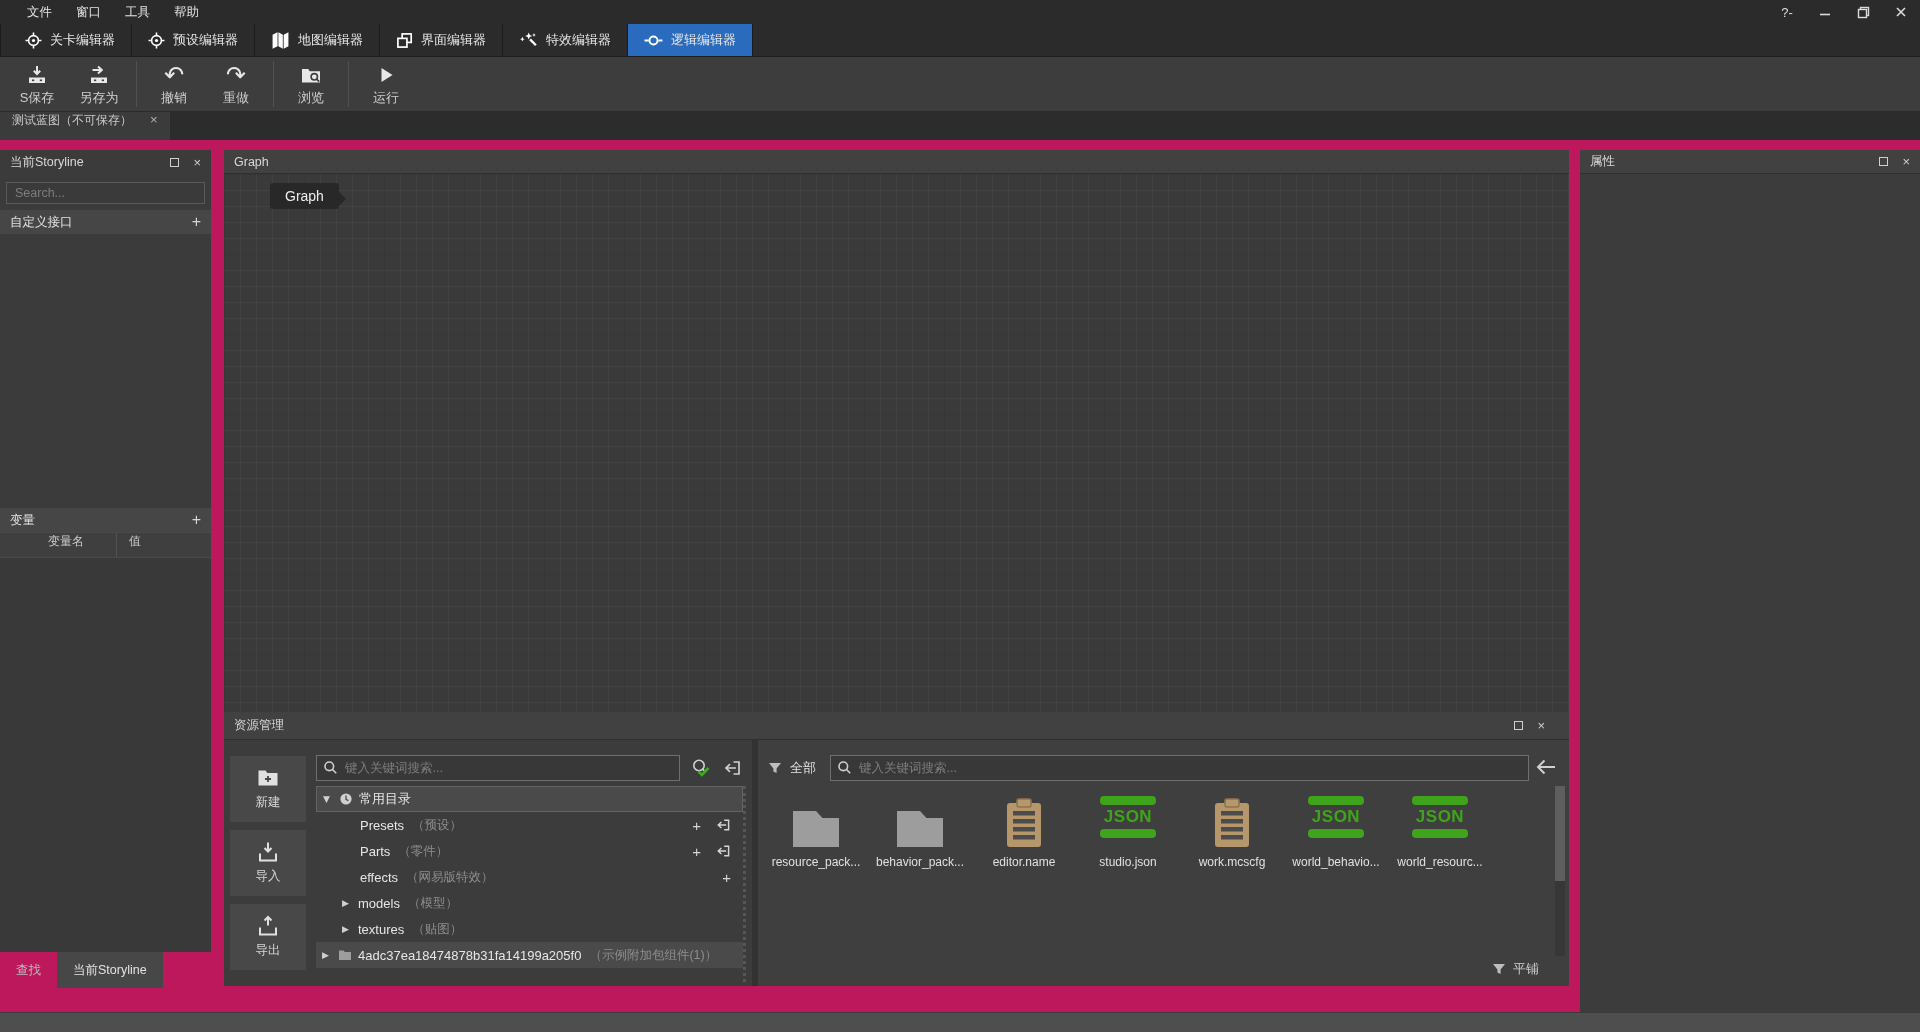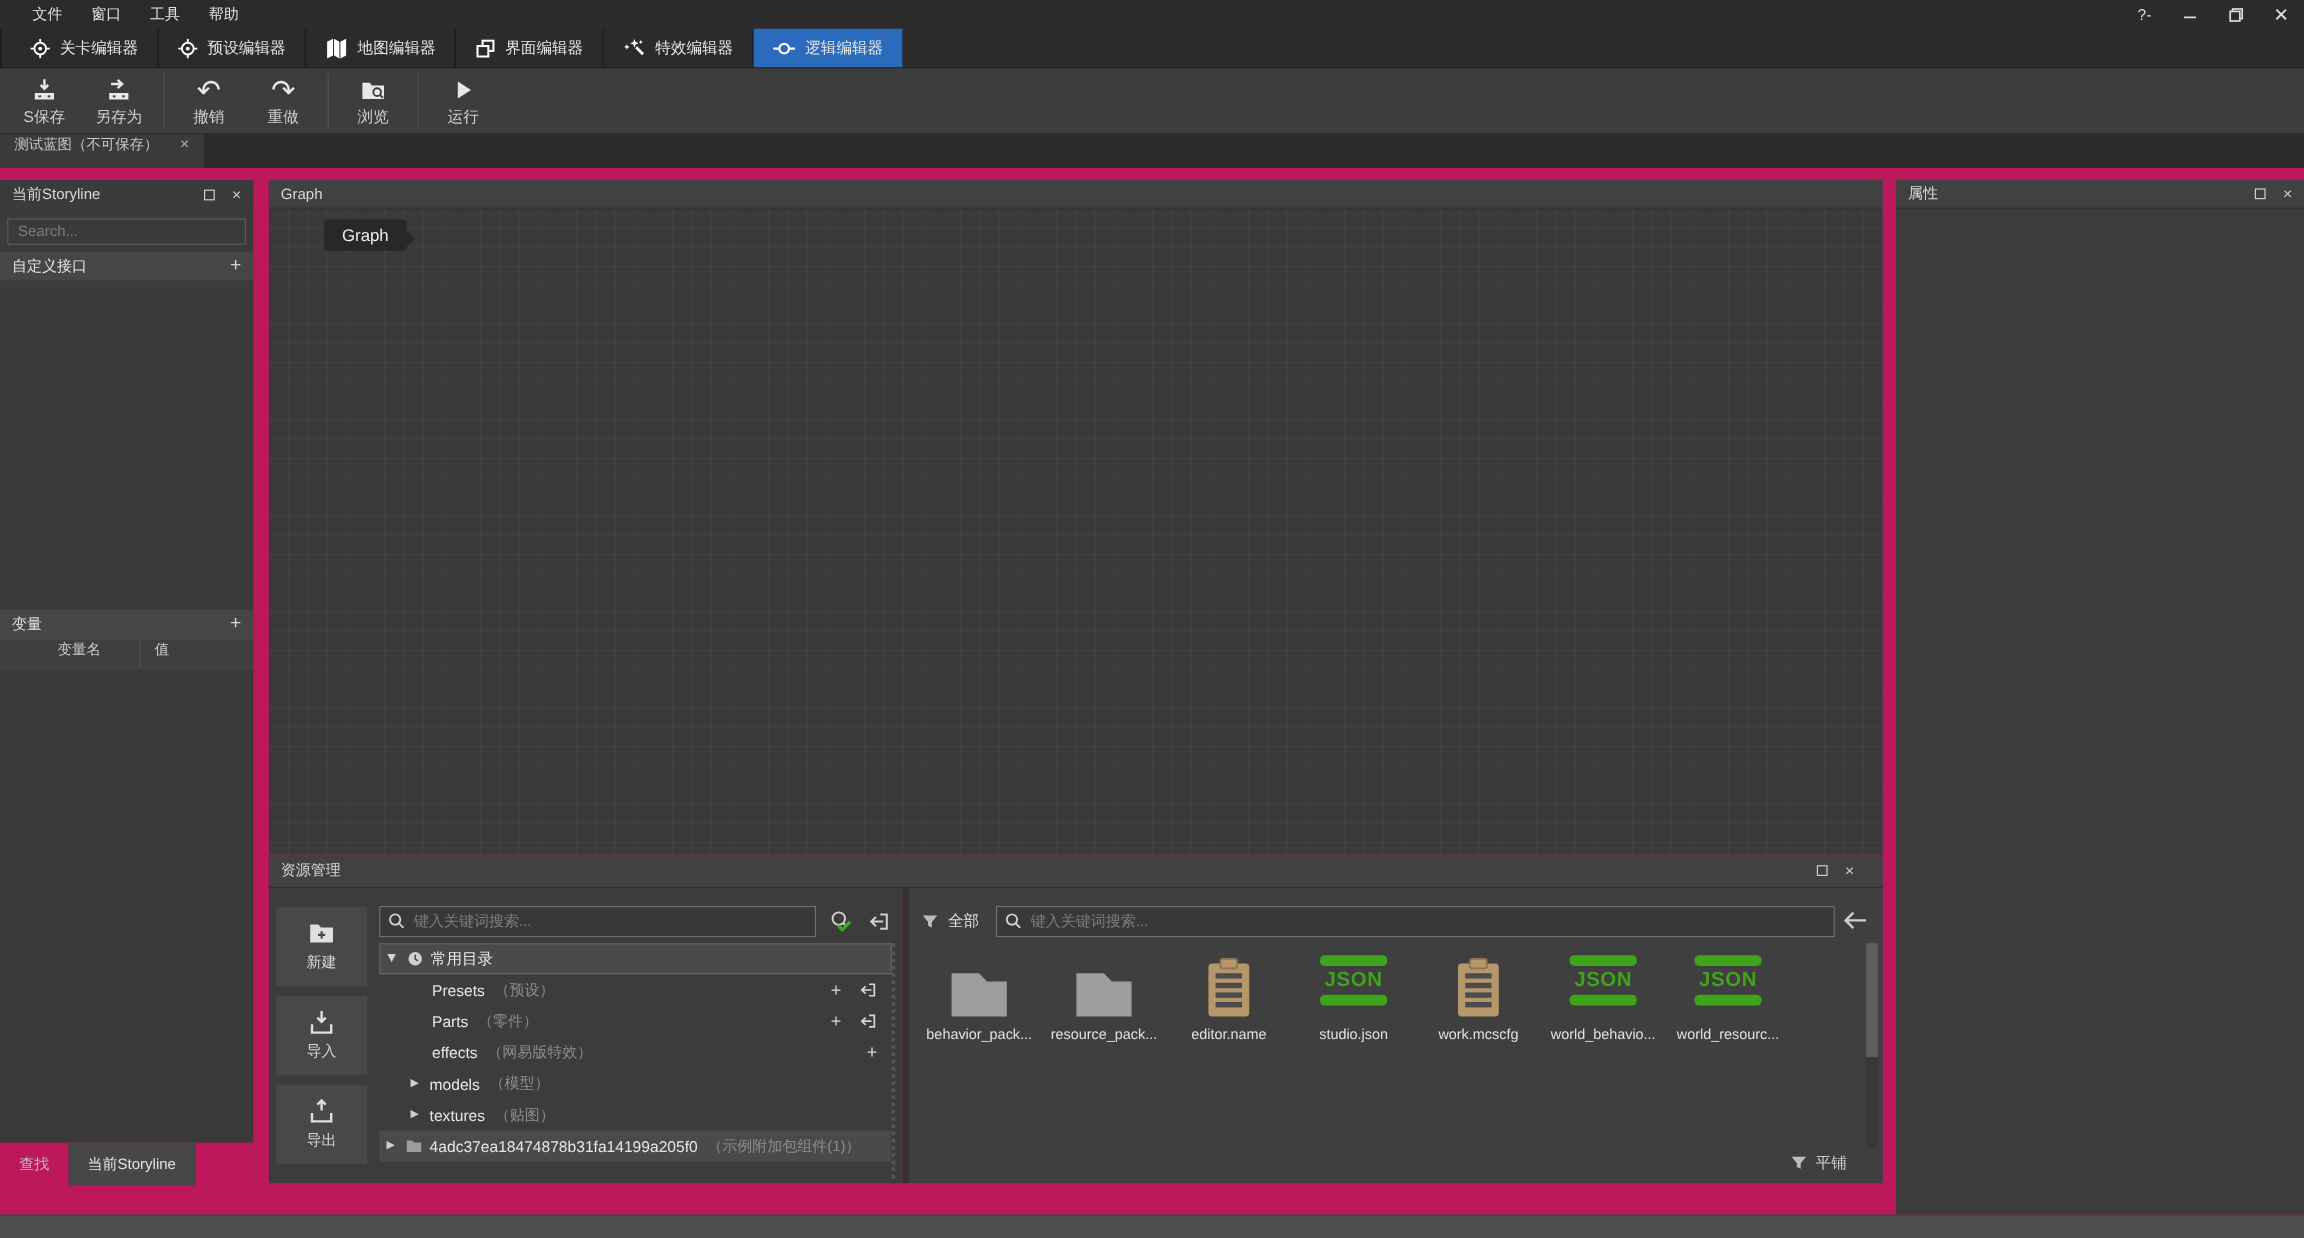--- a/index.html
+++ b/index.html
@@ -507,30 +507,30 @@
 
             <div class="fb-grid">
 
 
               <div class="tile">
                 <div class="tile-icon">
                   <svg width="50" height="42" viewBox="0 0 50 42">
                       <path d="M2 41 V5 H25 L31.5 12 H48 V41 Z" fill="#9d9d9d"></path>
                     </svg>
                 </div>
-                <div class="tile-label">behavior_pack...</div>
+                <div class="tile-label">resource_pack...</div>
               </div>
 
               <div class="tile">
                 <div class="tile-icon">
                   <svg width="50" height="42" viewBox="0 0 50 42">
                       <path d="M2 41 V5 H25 L31.5 12 H48 V41 Z" fill="#9d9d9d"></path>
                     </svg>
                 </div>
-                <div class="tile-label">resource_pack...</div>
+                <div class="tile-label">behavior_pack...</div>
               </div>
 
               <div class="tile">
                 <div class="tile-icon">
                   <svg width="38" height="50" viewBox="0 0 38 50">
                       <rect x="2" y="5" width="34" height="44" rx="3" fill="#b5976b"></rect>
                       <rect x="12" y="1" width="14" height="8" rx="2" fill="#b5976b" stroke="#8d7450" stroke-width="1.5"></rect>
                       <rect x="8" y="13" width="22" height="4.5" fill="#4c4c4c"></rect>
                       <rect x="8" y="21" width="22" height="4.5" fill="#4c4c4c"></rect>
                       <rect x="8" y="29" width="22" height="4.5" fill="#4c4c4c"></rect>

